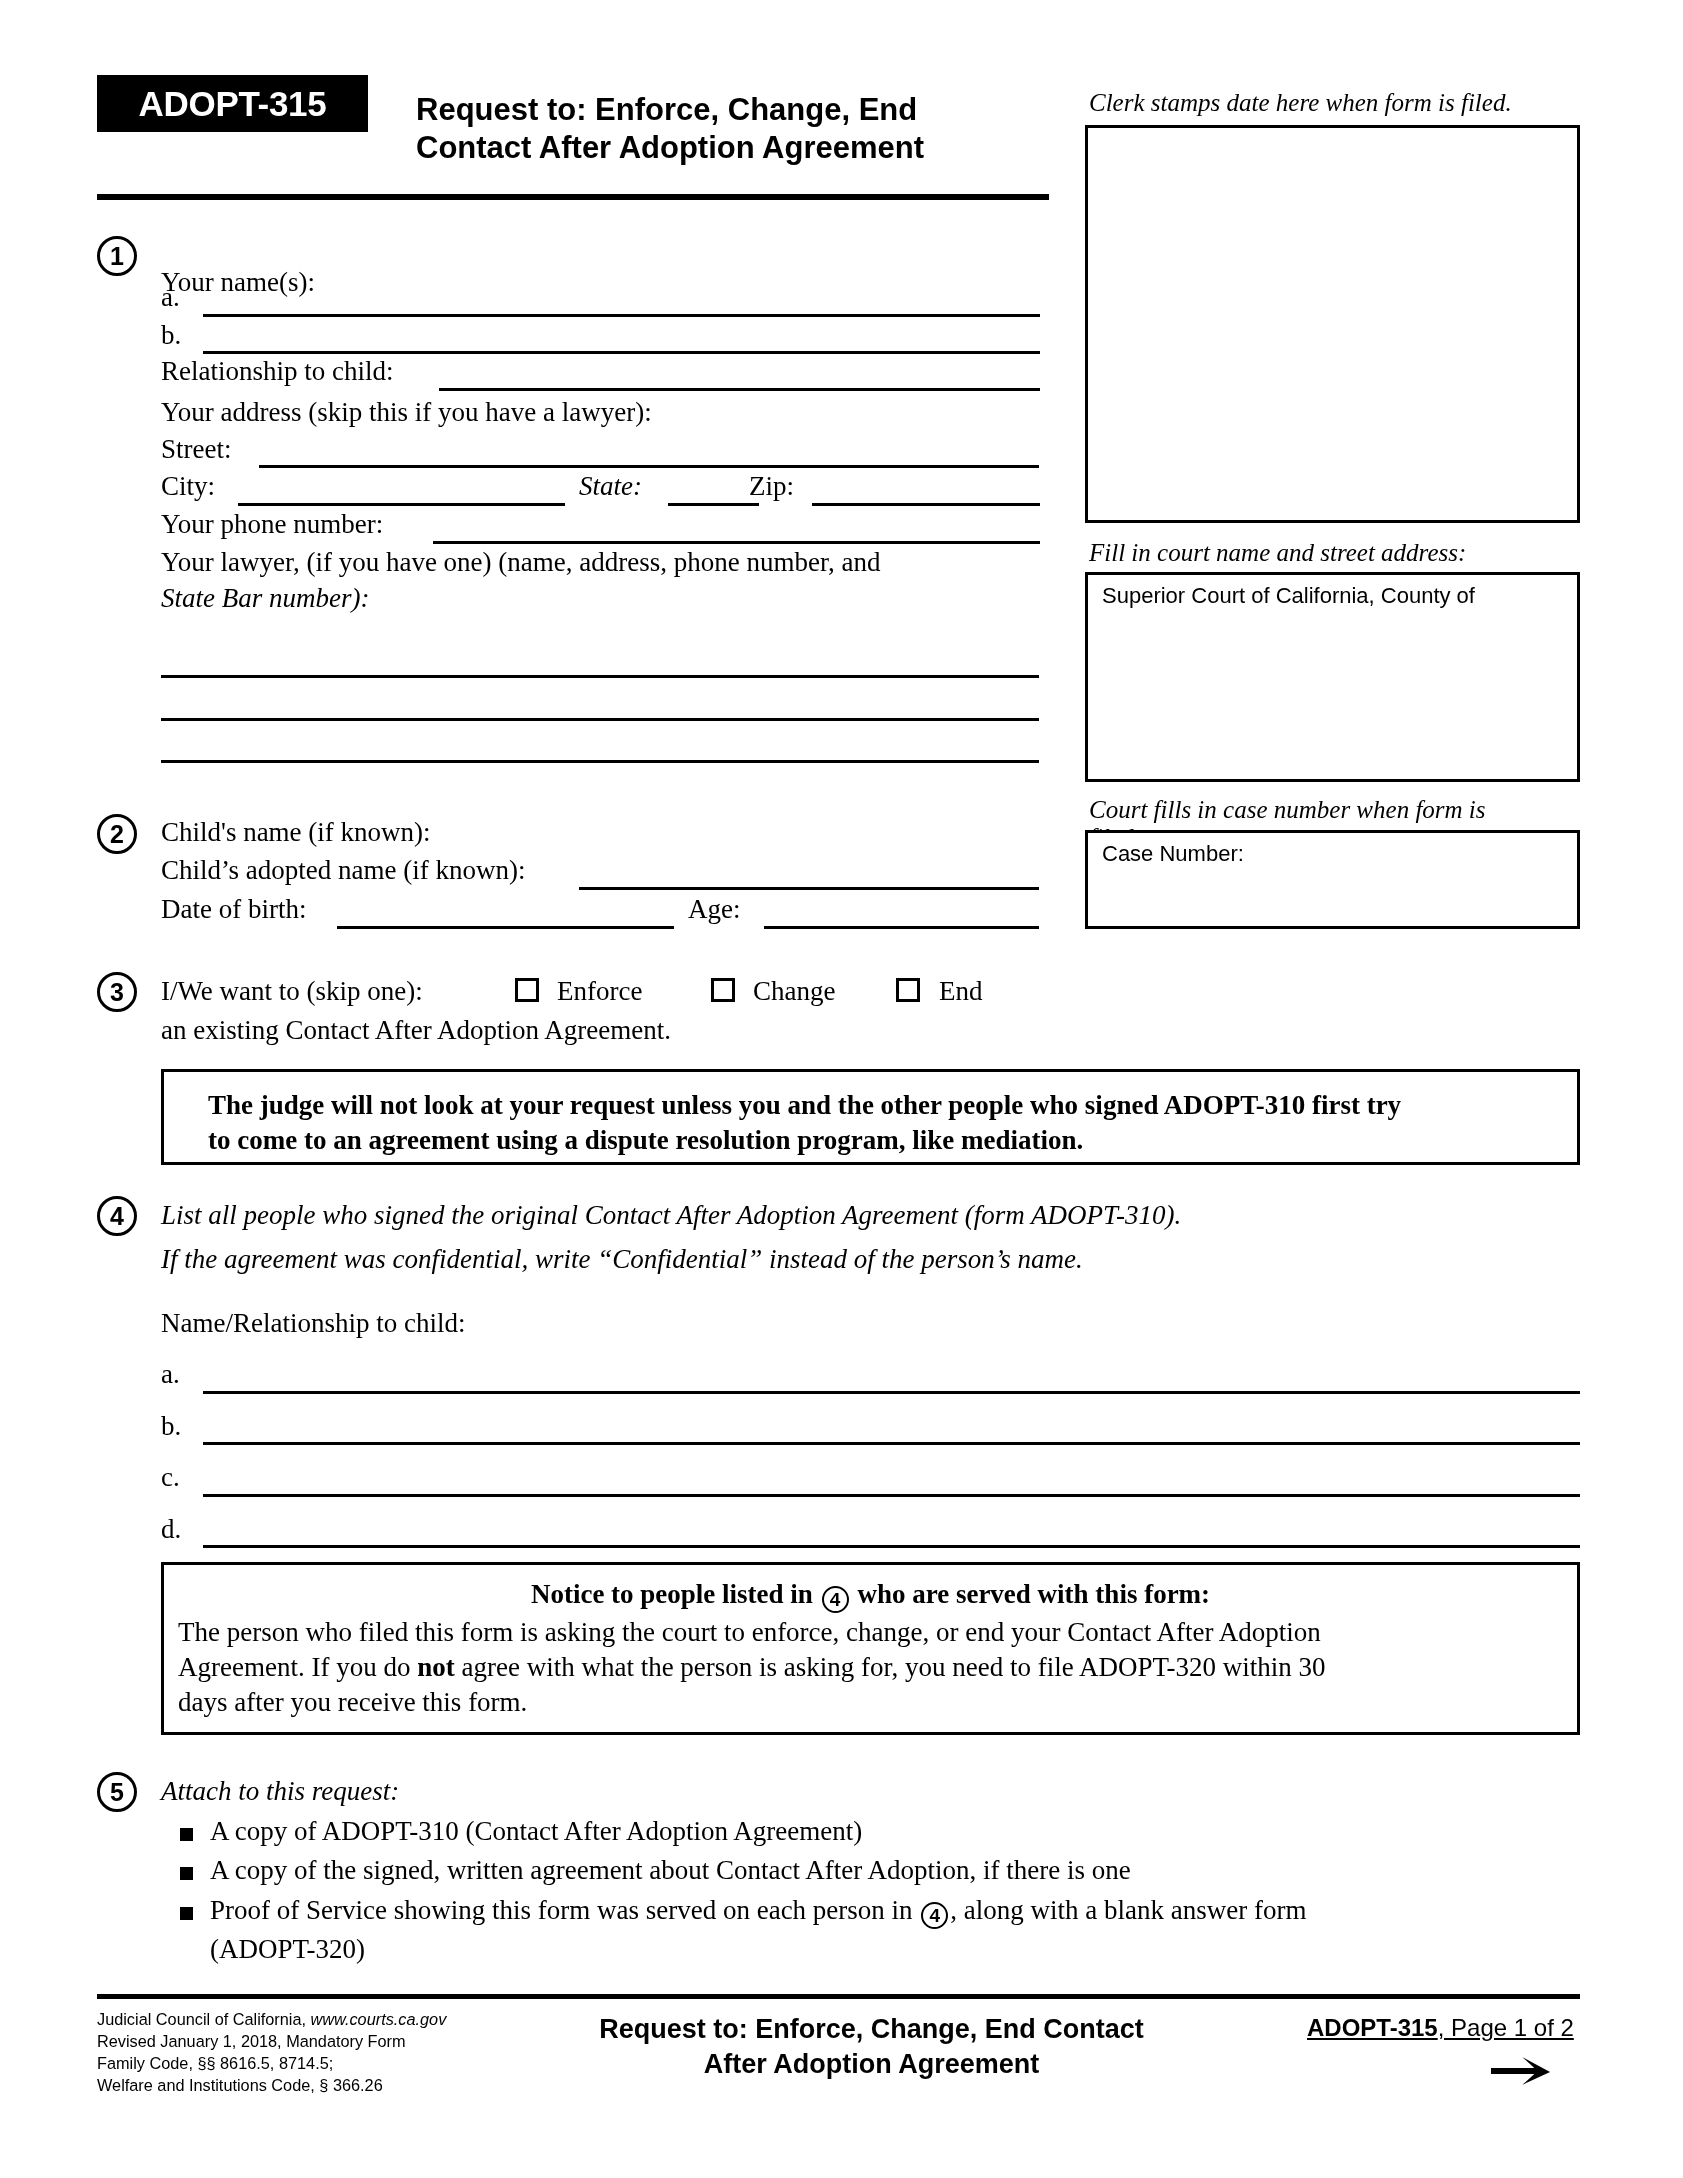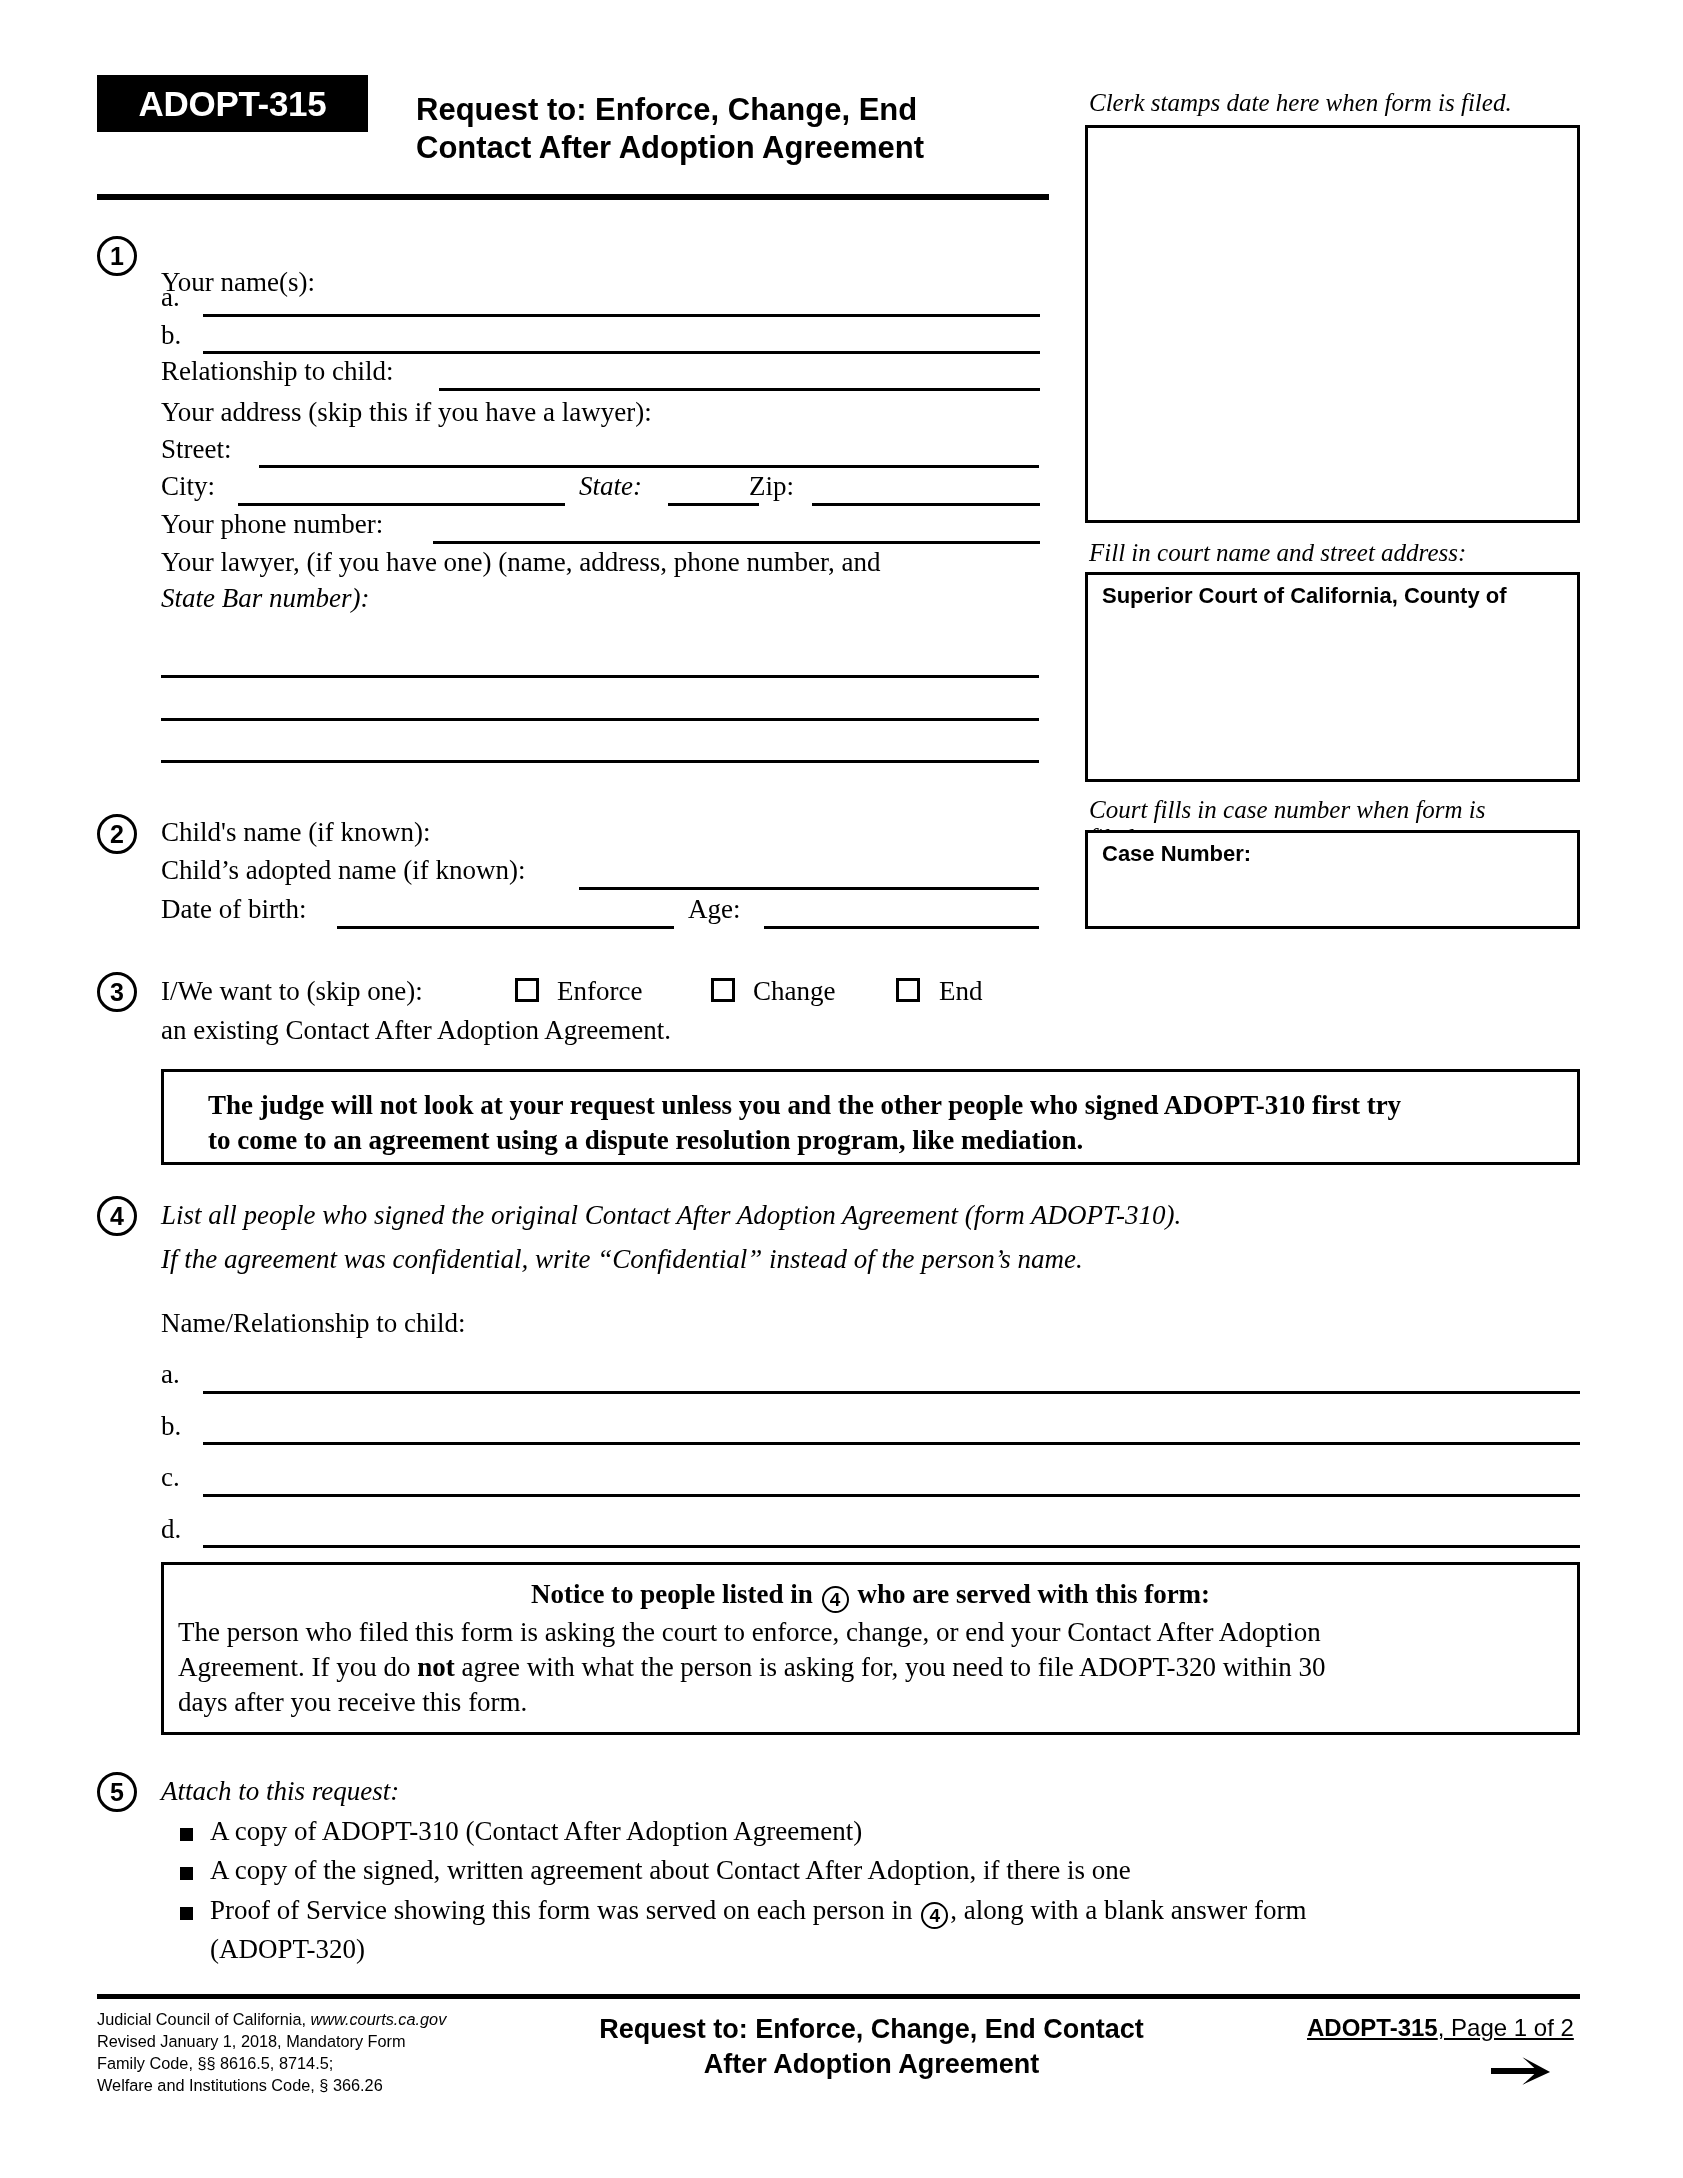--- a/index.html
+++ b/index.html
@@ -60,21 +60,21 @@
   }
   .caption-box {
     position: absolute;
     border: 3px solid #000000;
     background: #ffffff;
   }
   .caption-box-label {
     position: absolute;
     left: 14px; top: 8px;
     font-family: "Liberation Sans", sans-serif;
-    font-weight: bold;
+    font-weight: normal;
     font-size: 22px;
     white-space: nowrap;
   }
 
   
   #stamp-note { left: 1089px; top: 89px; }
   #stamp-box  { left: 1085px; top: 125px; width: 495px; height: 398px; }
 
   
   #court-note { left: 1089px; top: 539px; }

